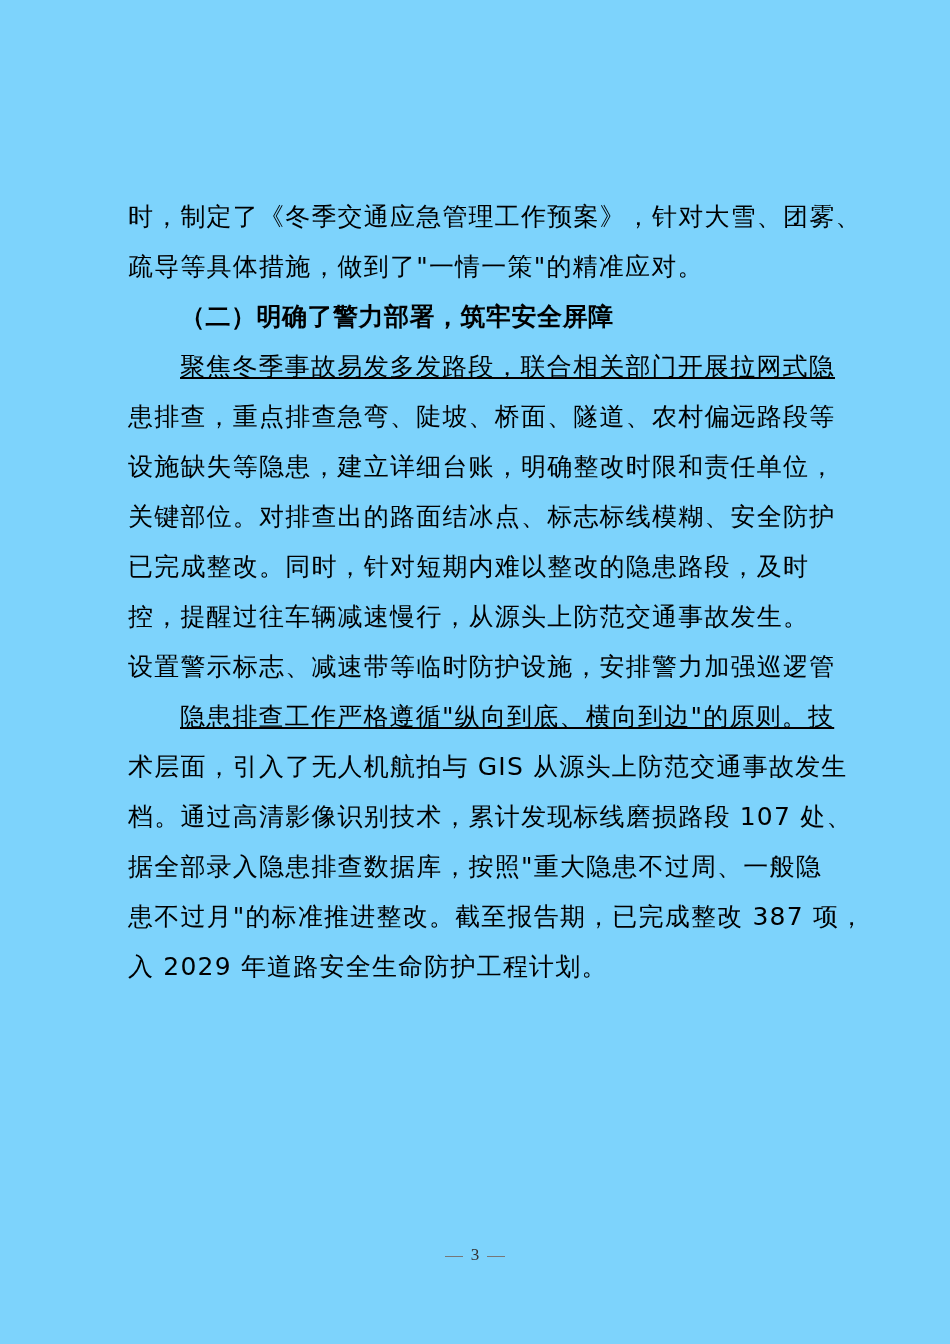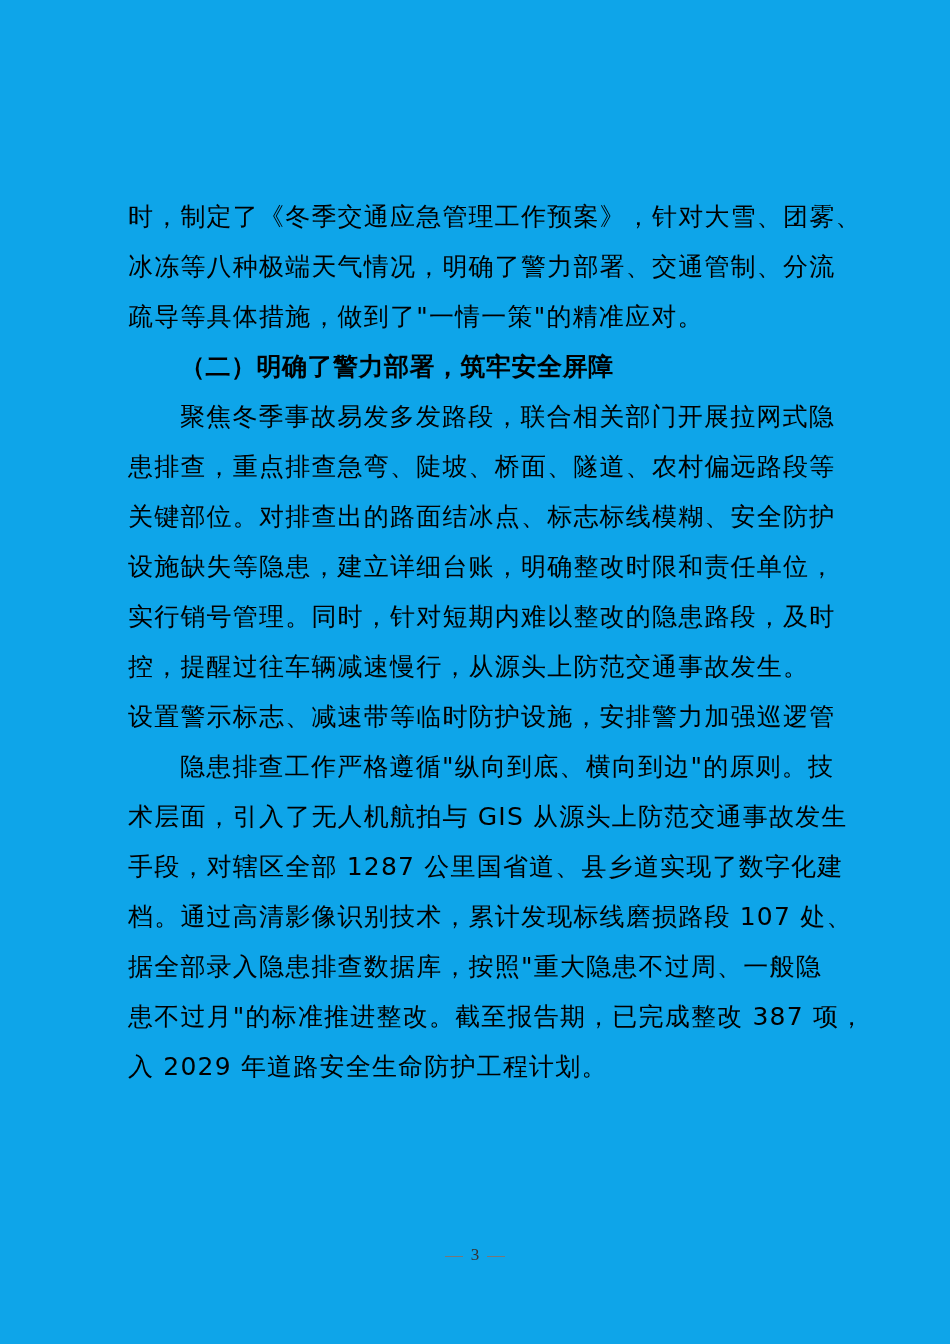--- a/index.html
+++ b/index.html
@@ -14,38 +14,39 @@
       overflow: hidden;
       font-family: "DejaVu Sans", "Liberation Sans", sans-serif;
       color: #000000;
     }
     .page {
       position: absolute;
       left: 0;
       top: 0;
       width: 950px;
       height: 1344px;
-      background: #0ea5e9;
+      background: #7dd3fc;
     }
     .content {
       position: absolute;
       left: 128px;
       top: 192px;
       width: 720px;
     }
     .line {
       display: block;
       height: 50px;
       line-height: 50px;
       font-size: 25px;
       letter-spacing: 1.2px;
       white-space: nowrap;
     }
     .indent {
       padding-left: 52px;
+      text-decoration: underline;
     }
     .heading {
       font-weight: bold;
       padding-left: 52px;
       letter-spacing: 0.5px;
     }
     .footer {
       position: absolute;
       left: 0;
       width: 950px;
@@ -66,40 +67,38 @@
     }
   </style>
 </head>
 <body>
 
 <div class="page">
   <div class="content">
 
     <div>
       <span class="line">时，制定了《冬季交通应急管理工作预案》，针对大雪、团雾、</span>
-      <span class="line">冰冻等八种极端天气情况，明确了警力部署、交通管制、分流</span>
       <span class="line">疏导等具体措施，做到了"一情一策"的精准应对。</span>
     </div>
 
     <span class="line heading">（二）明确了警力部署，筑牢安全屏障</span>
 
     <div>
       <span class="line indent">聚焦冬季事故易发多发路段，联合相关部门开展拉网式隐</span>
       <span class="line">患排查，重点排查急弯、陡坡、桥面、隧道、农村偏远路段等</span>
+      <span class="line">设施缺失等隐患，建立详细台账，明确整改时限和责任单位，</span>
       <span class="line">关键部位。对排查出的路面结冰点、标志标线模糊、安全防护</span>
-      <span class="line">设施缺失等隐患，建立详细台账，明确整改时限和责任单位，</span>
-      <span class="line">实行销号管理。同时，针对短期内难以整改的隐患路段，及时</span>
+      <span class="line">已完成整改。同时，针对短期内难以整改的隐患路段，及时</span>
       <span class="line">控，提醒过往车辆减速慢行，从源头上防范交通事故发生。</span>
       <span class="line">设置警示标志、减速带等临时防护设施，安排警力加强巡逻管</span>
     </div>
 
     <div>
       <span class="line indent">隐患排查工作严格遵循"纵向到底、横向到边"的原则。技</span>
       <span class="line">术层面，引入了无人机航拍与 GIS 从源头上防范交通事故发生</span>
-      <span class="line">手段，对辖区全部 1287 公里国省道、县乡道实现了数字化建</span>
       <span class="line">档。通过高清影像识别技术，累计发现标线磨损路段 107 处、</span>
       <span class="line">据全部录入隐患排查数据库，按照"重大隐患不过周、一般隐</span>
       <span class="line">患不过月"的标准推进整改。截至报告期，已完成整改 387 项，</span>
       <span class="line">入 2029 年道路安全生命防护工程计划。</span>
     </div>
 
   </div>
 
   <div class="footer">
     <span class="dash"></span><span>3</span><span class="dash"></span>

